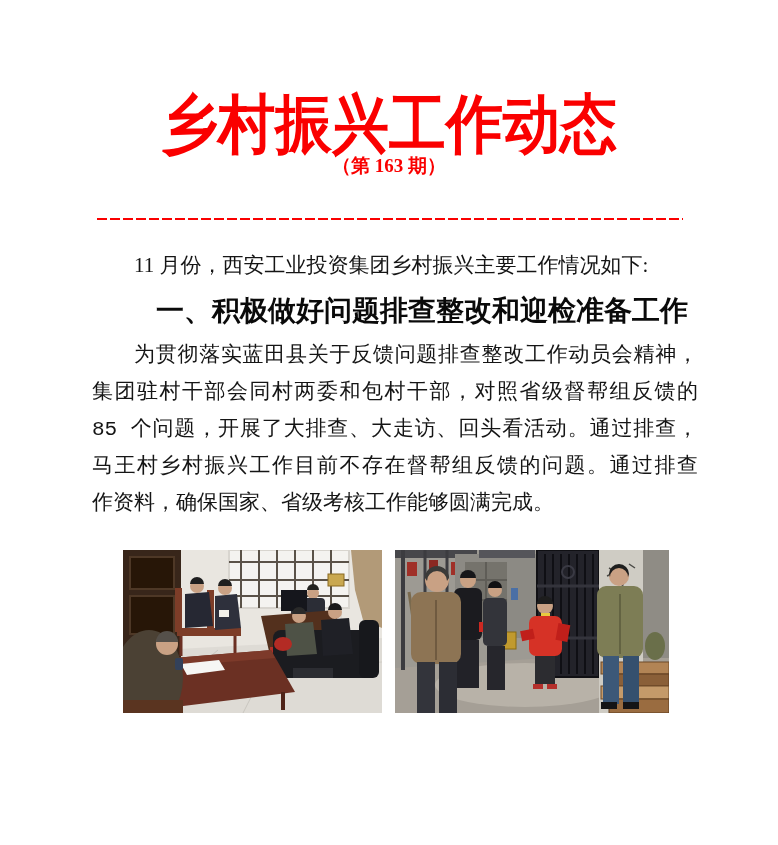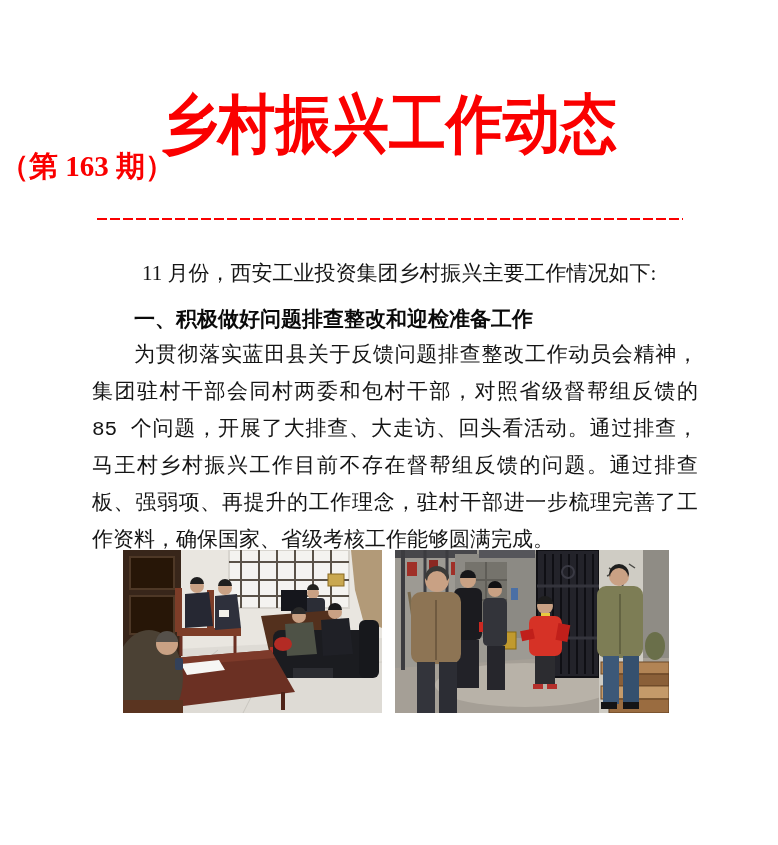--- a/index.html
+++ b/index.html
@@ -8,22 +8,22 @@
     font-family:"Liberation Serif","DejaVu Serif",serif;
     color:var(--text,#151515);
   }
   .doc-title{
     position:absolute;top:50px;left:0;width:778px;text-align:center;
     font-size:57px;line-height:66px;font-weight:bold;color:var(--accent-red,#fa0000);
     letter-spacing:0px;transform:scale(1,1.12);transform-origin:center top;
     white-space:nowrap;
   }
   .doc-issue{
-    position:absolute;top:148px;left:0;width:778px;
-    font-size:29px;line-height:36px;font-weight:bold;color:var(--accent-red,#fa0000);
+    position:absolute;top:148px;left:0;width:778px;text-align:center;
+    font-size:19px;line-height:36px;font-weight:bold;color:var(--accent-red,#fa0000);
     white-space:nowrap;
   }
   .divider{
     position:absolute;top:218px;left:97px;width:586px;height:2px;
     background:repeating-linear-gradient(to right,
       var(--accent-red,#fa0000) 0px, var(--accent-red,#fa0000) 10px,
       transparent 10px, transparent 13px);
   }
   .content{
     position:absolute;top:247px;left:92px;width:606px;
@@ -52,28 +52,27 @@
 </head>
 <body>
 
 <h1 class="doc-title">乡村振兴工作动态</h1>
 
 <div class="doc-issue">（第 163 期）</div>
 
 <div class="divider"></div>
 
 <div class="content">
-  <p class="intro" style="margin:8px">11 月份，西安工业投资集团乡村振兴主要工作情况如下:</p>
-  <h2 class="section-heading" style="margin:0;font-size:21px;line-height:37px">一、积极做好问题排查整改和迎检准备工作</h2>
+  <p class="intro" style="margin:0">11 月份，西安工业投资集团乡村振兴主要工作情况如下:</p>
+  <h2 class="section-heading" style="margin:8px;font-size:28px;line-height:37px">一、积极做好问题排查整改和迎检准备工作</h2>
   <div class="body-lines">
       <div class="body-line">为贯彻落实蓝田县关于反馈问题排查整改工作动员会精神，</div>
       <div class="body-line">集团驻村干部会同村两委和包村干部，对照省级督帮组反馈的</div>
       <div class="body-line">85 个问题，开展了大排查、大走访、回头看活动。通过排查，</div>
       <div class="body-line">马王村乡村振兴工作目前不存在督帮组反馈的问题。通过排查</div>
-      <div class="body-line">板、强弱项、再提升的工作理念，驻村干部进一步梳理完善了工</div>
       <div class="body-line">作资料，确保国家、省级考核工作能够圆满完成。</div>
     </div>
 </div>
 
 <div class="photo-row">
 
   <svg class="photo" width="259" height="163" viewBox="0 0 259 163" xmlns="http://www.w3.org/2000/svg">
     <rect x="0" y="0" width="259" height="163" fill="#e9e6e0"></rect>
 
     <polygon points="0,102 259,88 259,163 0,163" fill="#dedbd5"></polygon>

